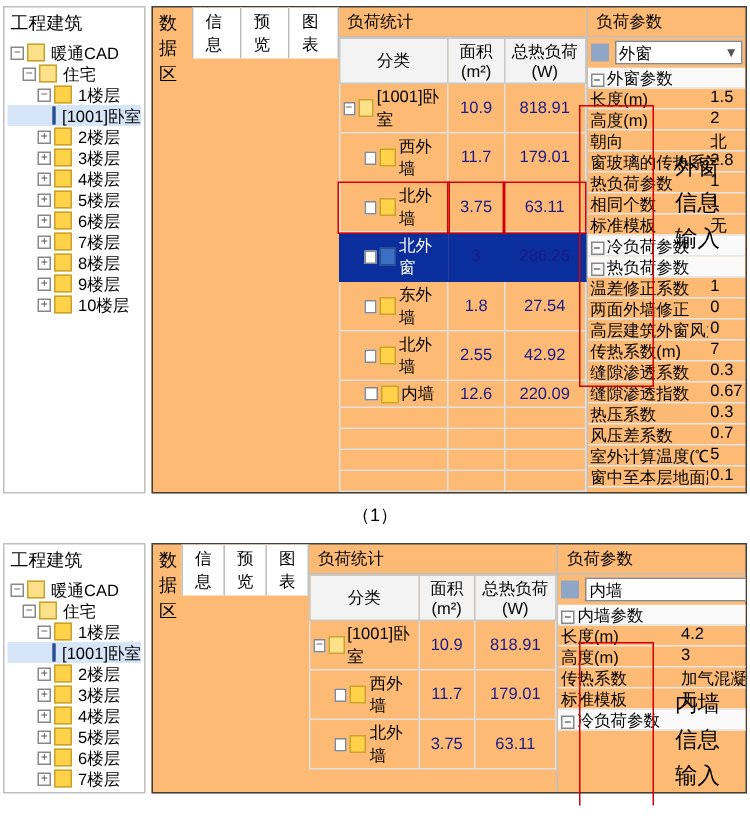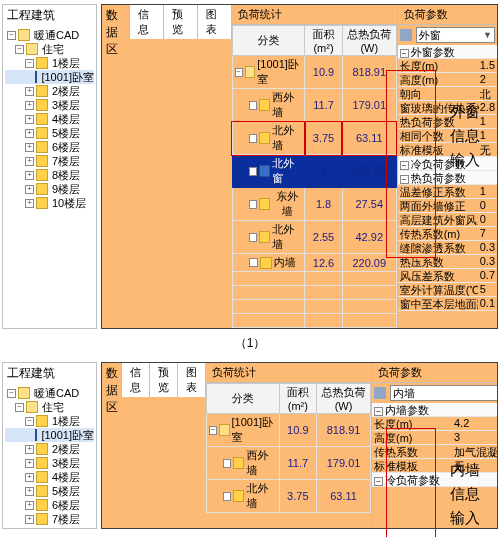--- a/index.html
+++ b/index.html
@@ -182,21 +182,21 @@
                         <span class="exp"></span>
                         <span class="ic ic-b"></span>
                         <span>北外窗</span>
                       </div>
                     </td>
                     <td class="v">3</td>
                     <td class="v">286.25</td>
                   </tr>
                   <tr class="">
                     <td>
-                      <div class="rcell" style="padding-left:14px;text-align:center;">
+                      <div class="rcell" style="padding-left:14px;">
                         <span class="exp"></span>
                         <span class="ic ic-y"></span>
                         <span>东外墙</span>
                       </div>
                     </td>
                     <td class="v">1.8</td>
                     <td class="v">27.54</td>
                   </tr>
                   <tr class="">
                     <td>
@@ -305,20 +305,24 @@
                   <div class="pk">高层建筑外窗风力</div>
                   <div class="pv">0</div>
                 </div>
                 <div class="prow">
                   <div class="pk">传热系数(m)</div>
                   <div class="pv">7</div>
                 </div>
                 <div class="prow">
                   <div class="pk">缝隙渗透系数</div>
                   <div class="pv">0.3</div>
+                </div>
+                <div class="prow">
+                  <div class="pk">缝隙渗透指数</div>
+                  <div class="pv">0.67</div>
                 </div>
                 <div class="prow">
                   <div class="pk">热压系数</div>
                   <div class="pv">0.3</div>
                 </div>
                 <div class="prow">
                   <div class="pk">风压差系数</div>
                   <div class="pv">0.7</div>
                 </div>
                 <div class="prow">

